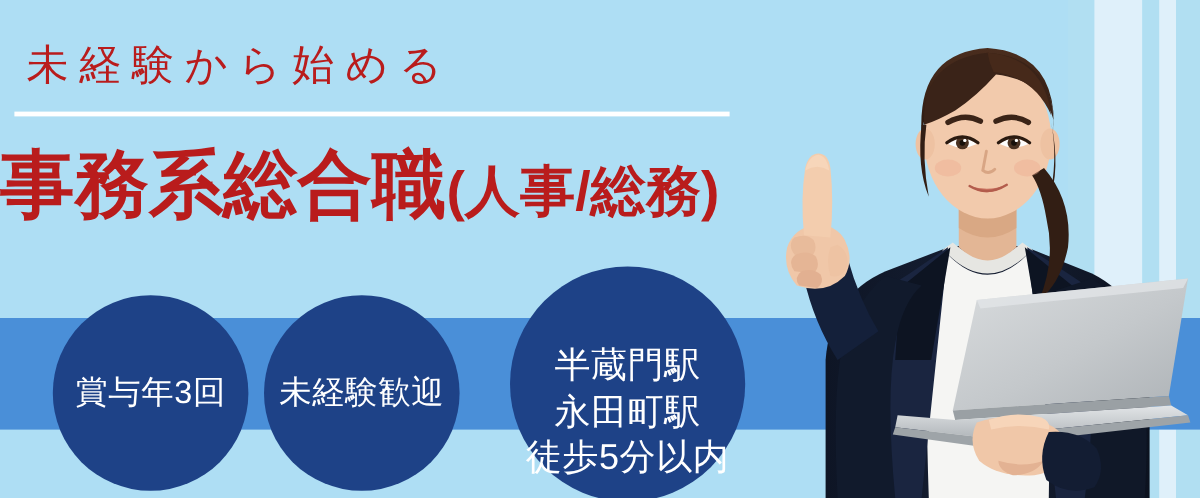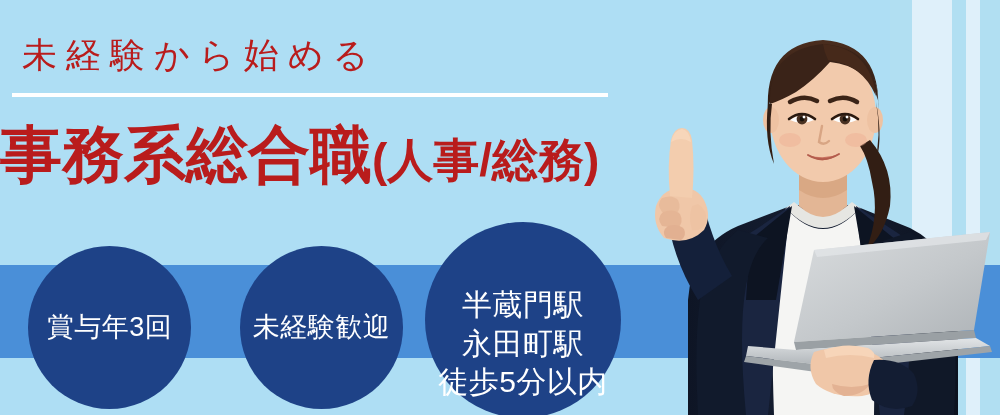--- a/index.html
+++ b/index.html
@@ -44,22 +44,22 @@
   .badge{
     position:absolute;border-radius:50%;
     background:#1e4287;
     display:flex;align-items:center;justify-content:center;
     text-align:center;color:#ffffff;
   }
   .badge .lines{
     display:block;font-weight:400;line-height:1.28;
     letter-spacing:0.5px;
   }
-  #badge-1{left:28px;top:246px;width:163px;height:163px;text-align:right;}
-  #badge-2{left:240px;top:246px;width:163px;height:163px;}
+  #badge-1{left:44px;top:246px;width:163px;height:163px;text-align:right;}
+  #badge-2{left:220px;top:246px;width:163px;height:163px;}
   #badge-3{left:425px;top:222px;width:196px;height:196px;}
   #badge-1 .lines,#badge-2 .lines{font-size:27px;}
   #badge-3 .lines{font-size:30px;margin-top:48px;}
 
   
   #photo{
     position:absolute;left:618px;top:0;width:382px;height:415px;
     overflow:hidden;
   }
 </style>

